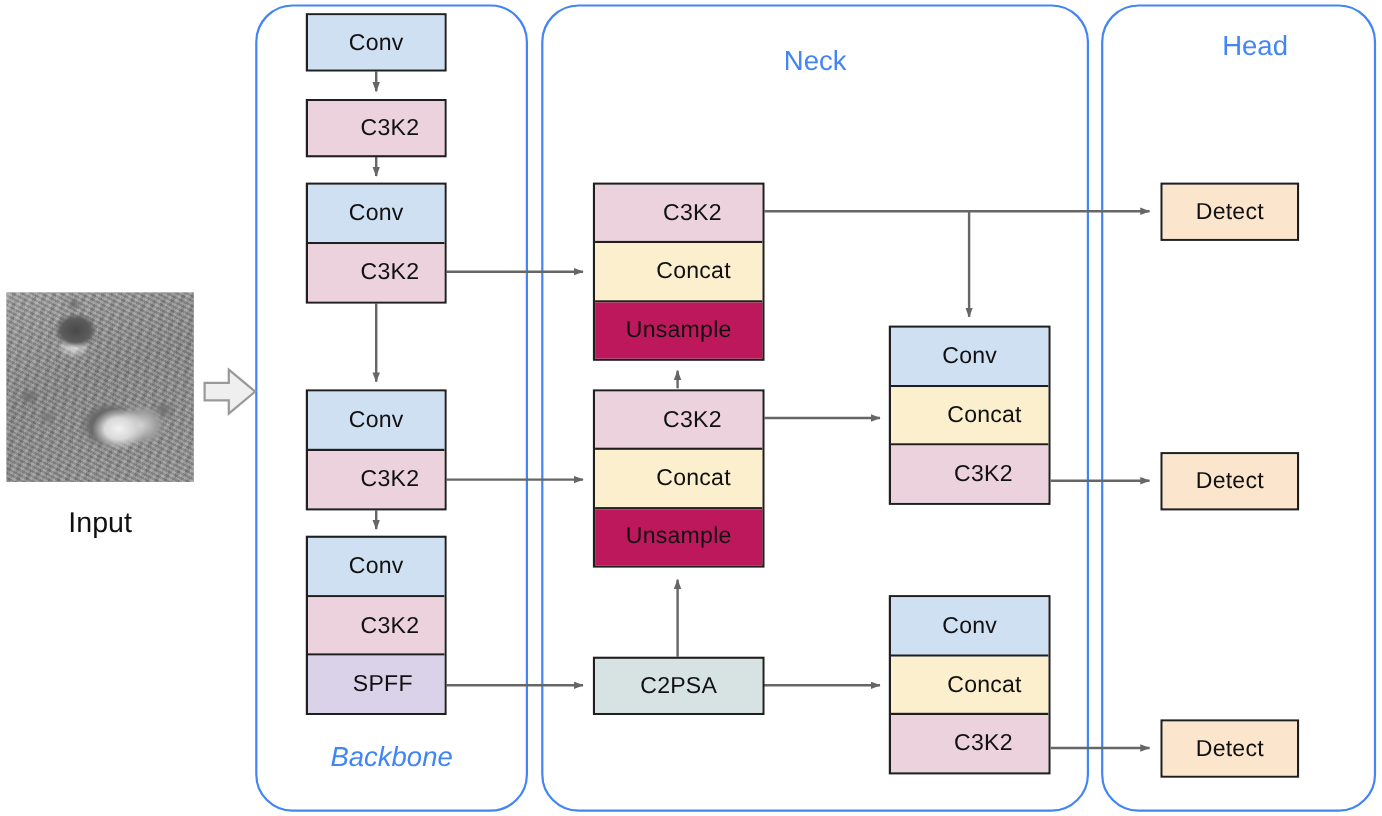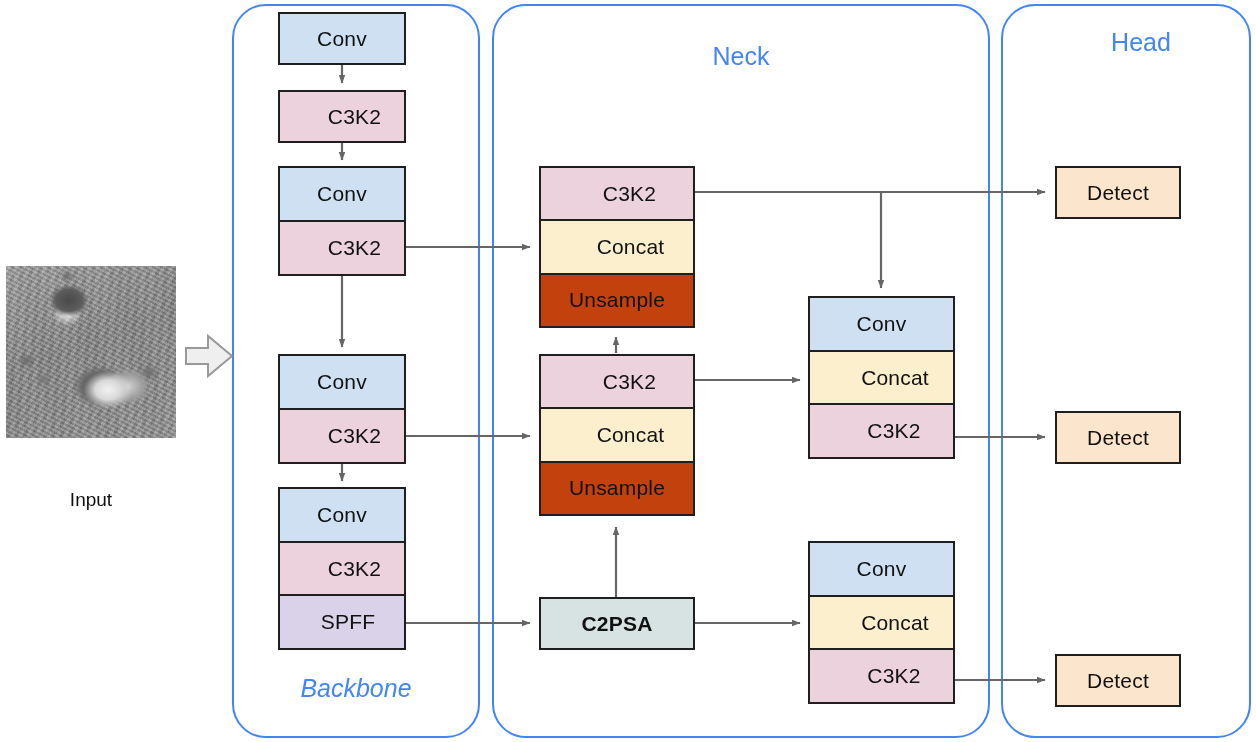--- a/index.html
+++ b/index.html
@@ -11,23 +11,23 @@
   .group{position:absolute;border:2px solid #4285F4;border-radius:34px;box-sizing:border-box;background:transparent;}
   .group-label{position:absolute;color:#4285F4;font-size:25px;line-height:25px;white-space:nowrap;text-align:center;}
 
   
   .stack{position:absolute;border:2px solid #1f1f1f;box-sizing:border-box;background:#fff;display:flex;flex-direction:column;}
   .cell{flex:1 1 auto;display:flex;align-items:center;justify-content:center;font-size:21px;color:#111;box-sizing:border-box;border-bottom:2px solid #1f1f1f;letter-spacing:.2px;}
   .cell:last-child{border-bottom:none;}
   .c-conv{background:#cfe0f3;}
   .c-c3k2{background:#ecd2dd;padding-left:25px;}
   .c-concat{background:#fcefcd;padding-left:27px;}
-  .c-unsample{background:#c2410c;}
+  .c-unsample{background:#be185d;}
   .c-spff{background:#d9d2e9;padding-left:12px;}
-  .c-c2psa{background:#d6e3e2;font-weight:bold;}
+  .c-c2psa{background:#d6e3e2;}
   .c-detect{background:#fce5cd;text-align:center;}
 
   
   #input-img{position:absolute;left:6px;top:266px;width:170px;height:172px;
     background-color:#8d8d8d;
     background-image:
       radial-gradient(ellipse 34px 26px at 60% 72%, #f2f2f2 0%, #d8d8d8 38%, rgba(120,120,120,0) 72%),
       radial-gradient(ellipse 26px 22px at 72% 70%, #cfcfcf 0%, #9d9d9d 55%, rgba(120,120,120,0) 85%),
       radial-gradient(ellipse 22px 18px at 37% 20%, #4a4a4a 0%, #5c5c5c 60%, rgba(120,120,120,0) 90%),
       radial-gradient(ellipse 20px 15px at 36% 28%, #e8e8e8 0%, rgba(140,140,140,0) 78%),
@@ -35,21 +35,21 @@
       radial-gradient(ellipse 11px 9px at 12% 55%, #6b6b6b 0%, rgba(130,130,130,0) 85%),
       radial-gradient(ellipse 10px 8px at 22% 66%, #777777 0%, rgba(130,130,130,0) 85%),
       radial-gradient(ellipse 9px 7px at 36% 6%, #6e6e6e 0%, rgba(130,130,130,0) 85%),
       radial-gradient(ellipse 13px 10px at 84% 62%, #6f6f6f 0%, rgba(130,130,130,0) 85%),
       repeating-linear-gradient(27deg, rgba(255,255,255,.10) 0 2px, rgba(0,0,0,.10) 2px 4px),
       repeating-linear-gradient(-54deg, rgba(255,255,255,.07) 0 3px, rgba(0,0,0,.08) 3px 6px),
       repeating-linear-gradient(95deg, rgba(255,255,255,.05) 0 5px, rgba(0,0,0,.06) 5px 9px),
       linear-gradient(160deg,#a2a2a2 0%,#8a8a8a 45%,#969696 100%);
     background-blend-mode:normal;
   }
-  #input-caption{position:absolute;left:6px;top:460px;width:170px;text-align:center;font-size:19px;color:#111;margin-top:29px;}
+  #input-caption{position:absolute;left:6px;top:460px;width:170px;text-align:center;font-size:26px;color:#111;}
 </style>
 </head>
 <body>
 
 <div id="stage">
 
   <div id="input-img"></div>
   <div id="input-caption">Input</div>
 
   <div class="group" style="left:232px;top:4px;width:248px;height:734px;"></div>

